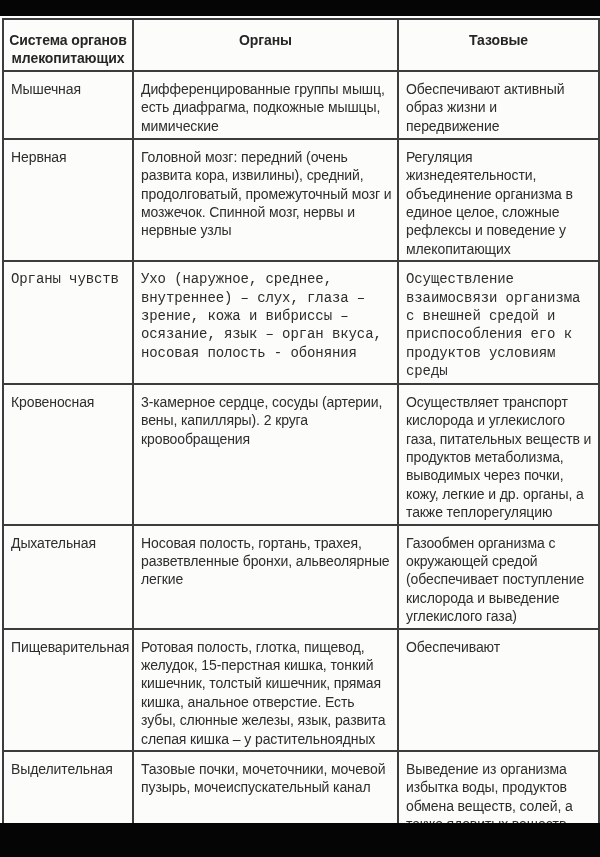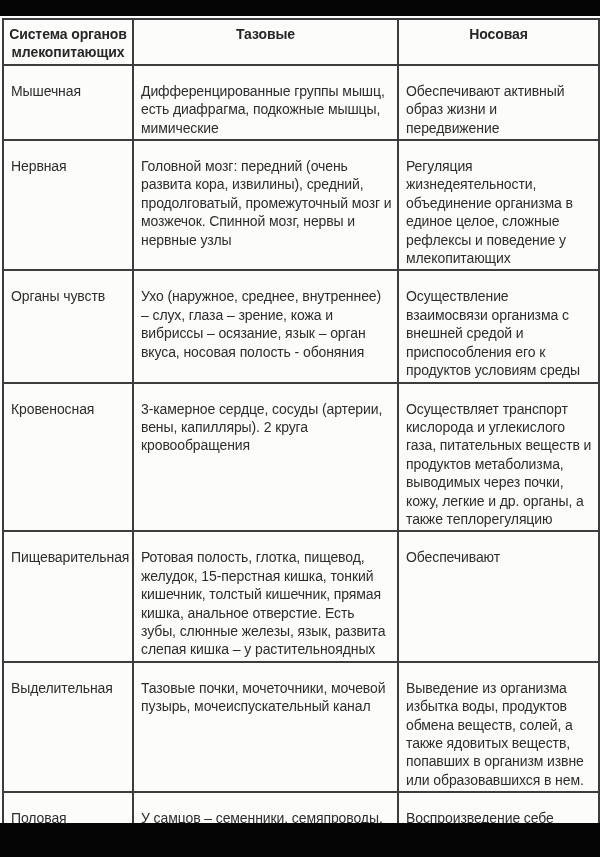--- a/index.html
+++ b/index.html
@@ -38,39 +38,39 @@
   table.doc-table col.c1 { width: 130px; }
   table.doc-table col.c2 { width: 265px; }
   table.doc-table col.c3 { width: 201px; }
 
   table.doc-table th,
   table.doc-table td {
     border: 2px solid #3c3c3c;
     vertical-align: top;
     font-size: 14px;
     line-height: 18.4px;
-    padding: 16px 5px 2px 7px;
+    padding: 8px 5px 2px 7px;
     letter-spacing: -0.1px;
     word-wrap: break-word;
   }
   table.doc-table th {
     font-weight: bold;
     text-align: center;
-    padding: 5px 2px 2px 2px;
+    padding: 11px 2px 2px 2px;
     color: #262626;
   }
   td.system-cell {
     white-space: nowrap;
     overflow: hidden;
   }
   
   tr.hdr  { height: 40px; }
   tr.r0   { height: 68px; }
   tr.r1   { height: 106px; }
-  tr.r2   { height: 90px; }
+  tr.r2   { height: 90px; font-family: Liberation Mono, monospace; }
   tr.r3   { height: 128px; }
   tr.r4   { height: 95px; }
   tr.r5   { height: 107px; border-radius: 17px; }
   tr.r6   { height: 110px; }
   tr.r7   { height: 60px; }
 </style>
 </head>
 <body>
 
 <div class="black-bar top"></div>
@@ -78,42 +78,47 @@
 <div class="table-wrap">
   <table class="doc-table">
     <colgroup>
         <col class="c1">
         <col class="c2">
         <col class="c3">
       </colgroup>
     <tbody>
         <tr class="hdr">
       <th>Система органов млекопитающих</th>
+      <th>Органы</th>
       <th>Тазовые</th>
-      <th>Носовая</th>
     </tr>
     <tr class="r0">
       <td class="system-cell">Мышечная</td>
       <td>Дифференцированные группы мышц, есть диафрагма, подкожные мышцы, мимические</td>
       <td>Обеспечивают активный образ жизни и передвижение</td>
     </tr>
     <tr class="r1">
       <td class="system-cell">Нервная</td>
       <td>Головной мозг: передний (очень развита кора, извилины), средний, продолговатый, промежуточный мозг и мозжечок. Спинной мозг, нервы и нервные узлы</td>
       <td>Регуляция жизнедеятельности, объединение организма в единое целое, сложные рефлексы и поведение у млекопитающих</td>
     </tr>
     <tr class="r2">
       <td class="system-cell">Органы чувств</td>
       <td>Ухо (наружное, среднее, внутреннее) – слух, глаза – зрение, кожа и вибриссы – осязание, язык – орган вкуса, носовая полость - обоняния</td>
       <td>Осуществление взаимосвязи организма с внешней средой и приспособления его к продуктов условиям среды</td>
     </tr>
     <tr class="r3">
       <td class="system-cell">Кровеносная</td>
       <td>3-камерное сердце, сосуды (артерии, вены, капилляры). 2 круга кровообращения</td>
       <td>Осуществляет транспорт кислорода и углекислого газа, питательных веществ и продуктов метаболизма, выводимых через почки, кожу, легкие и др. органы, а также теплорегуляцию</td>
+    </tr>
+    <tr class="r4">
+      <td class="system-cell">Дыхательная</td>
+      <td>Носовая полость, гортань, трахея, разветвленные бронхи, альвеолярные легкие</td>
+      <td>Газообмен организма с окружающей средой (обеспечивает поступление кислорода и выведение углекислого газа)</td>
     </tr>
     <tr class="r5">
       <td class="system-cell">Пищеварительная</td>
       <td>Ротовая полость, глотка, пищевод, желудок, 15-перстная кишка, тонкий кишечник, толстый кишечник, прямая кишка, анальное отверстие. Есть зубы, слюнные железы, язык, развита слепая кишка – у растительноядных</td>
       <td>Обеспечивают</td>
     </tr>
     <tr class="r6">
       <td class="system-cell">Выделительная</td>
       <td>Тазовые почки, мочеточники, мочевой пузырь, мочеиспускательный канал</td>
       <td>Выведение из организма избытка воды, продуктов обмена веществ, солей, а также ядовитых веществ, попавших в организм извне или образовавшихся в нем.</td>

